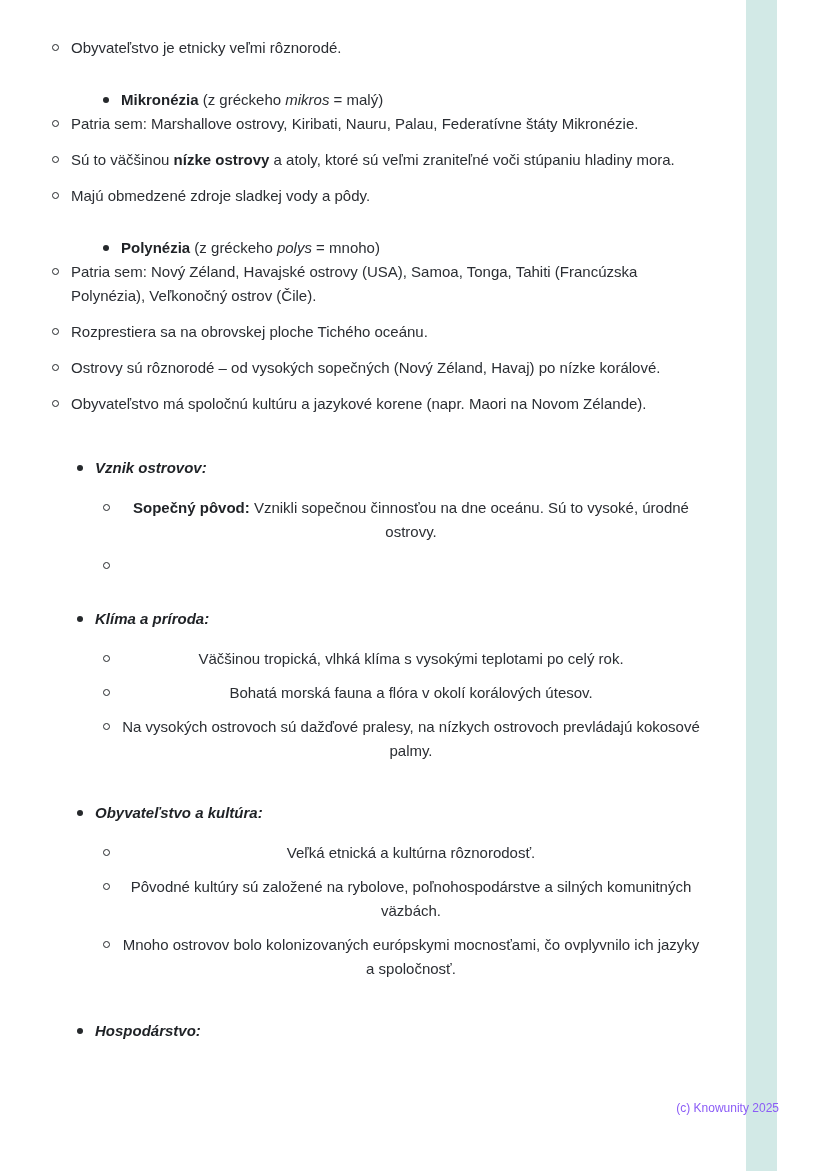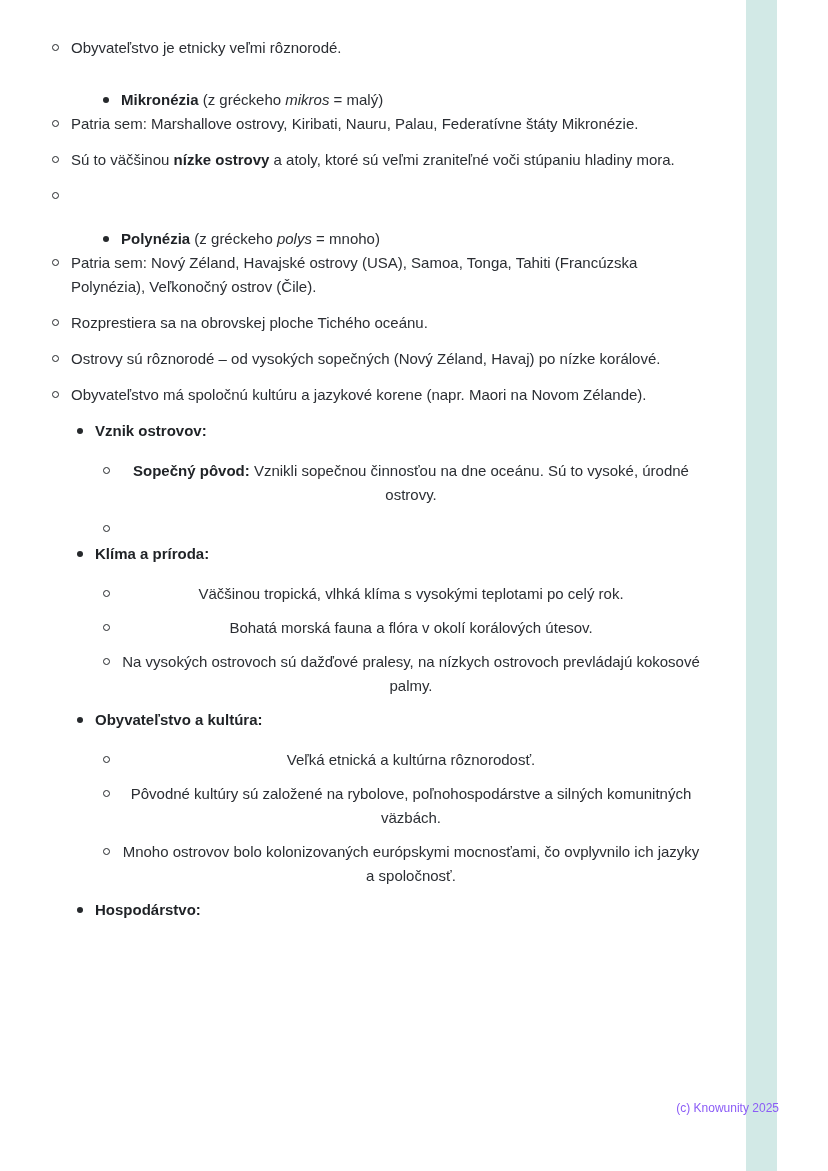--- a/index.html
+++ b/index.html
@@ -38,21 +38,21 @@
     width: 6px; height: 6px; border-radius: 50%;
     background: #26292c;
   }
   .bullet.circle {
     width: 7px; height: 7px; border-radius: 50%;
     border: 1.5px solid #26292c;
     background: transparent;
     margin-top: 8px;
   }
   .txt { flex: 1 1 auto; line-height: 24px; }
-  .t-h1  { padding-left: 77px;  margin-top: 0; margin-bottom: 16px; }
+  .t-h1  { padding-left: 77px;  margin-top: 28px; margin-bottom: 16px; font-style: italic; }
   .t-h2  { padding-left: 103px; margin-top: 16px; margin-bottom: 0; }
   .t-li2 { padding-left: 103px; margin-bottom: 10px; text-align: center; }
   .t-li3 { padding-left: 52px; margin-bottom: 12px; }
   .b { font-weight: 700; color: #1f2226; }
   .i { font-style: italic; }
   .footer {
     position: absolute;
     top: 1101px;
     right: 49px;
     font-size: 12px;
@@ -79,20 +79,21 @@
       <div class="row t-li3">
     <span class="bullet circle"></span>
     <div class="txt"><span class="n">Patria sem: Marshallove ostrovy, Kiribati, Nauru, Palau, Federatívne štáty Mikronézie.</span></div>
   </div>
       <div class="row t-li3">
     <span class="bullet circle"></span>
     <div class="txt"><span class="n">Sú to väčšinou </span><span class="b">nízke ostrovy</span><span class="n"> a atoly, ktoré sú veľmi zraniteľné voči stúpaniu hladiny mora.</span></div>
   </div>
       <div class="row t-li3">
     <span class="bullet circle"></span>
+    <div class="txt"><span class="n">Majú obmedzené zdroje sladkej vody a pôdy.</span></div>
   </div>
       <div class="row t-h2">
     <span class="bullet disc"></span>
     <div class="txt"><span class="b">Polynézia</span><span class="n"> (z gréckeho </span><span class="i">polys</span><span class="n"> = mnoho)</span></div>
   </div>
       <div class="row t-li3">
     <span class="bullet circle"></span>
     <div class="txt"><span class="n">Patria sem: Nový Zéland, Havajské ostrovy (USA), Samoa, Tonga, Tahiti (Francúzska Polynézia), Veľkonočný ostrov (Čile).</span></div>
   </div>
       <div class="row t-li3">

